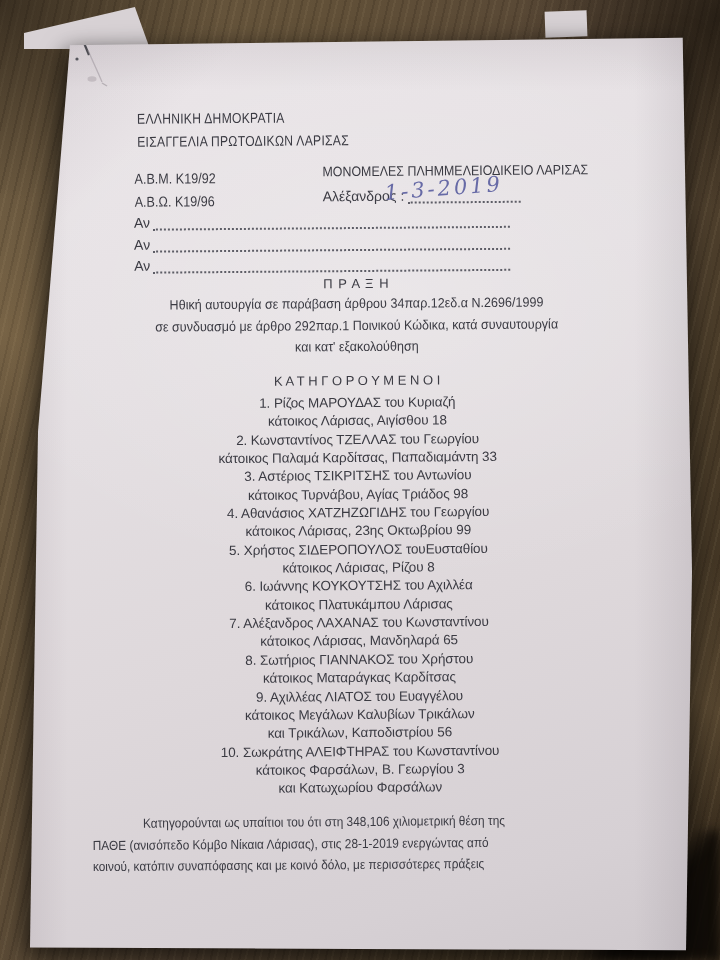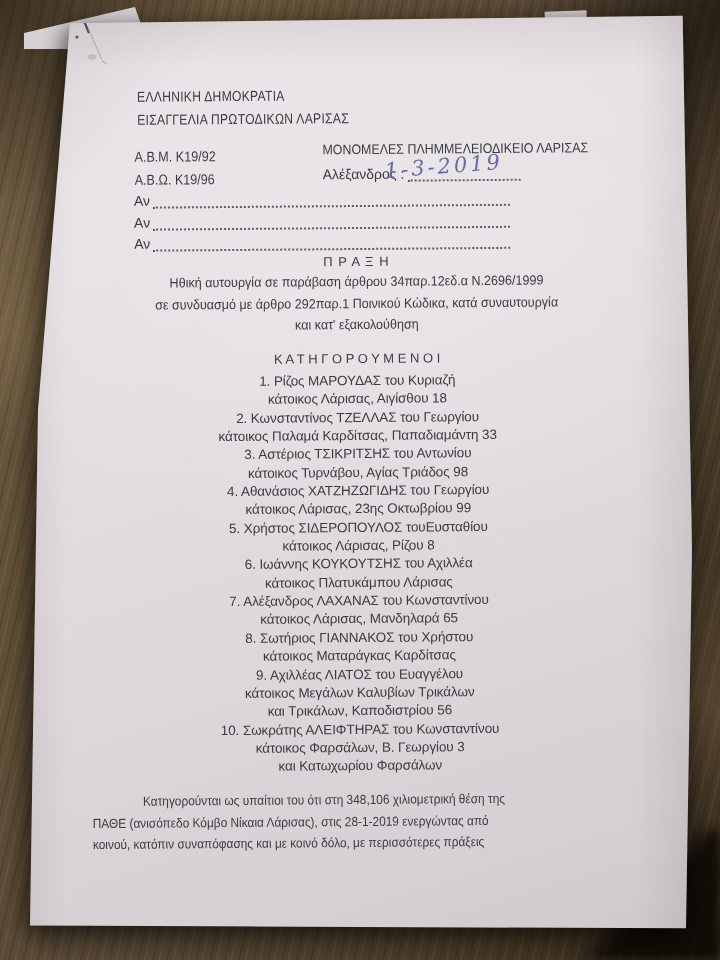--- a/index.html
+++ b/index.html
@@ -20,21 +20,21 @@
   .corner-shadow{position:absolute;right:0;bottom:0;width:160px;height:130px;z-index:1;
     background:linear-gradient(133deg, transparent 46%, rgba(10,7,4,.85) 58%);
     filter:blur(5px);}
 
   
   .back-sheet-left{position:absolute;left:24px;top:7px;width:126px;height:42px;z-index:2;
     background:#d8d2d5;clip-path:polygon(0 62%, 88% 0, 100% 100%, 0 100%);}
   .back-sheet-right{position:absolute;left:545px;top:11px;width:42px;height:26px;z-index:2;
     background:#d7d1d4;transform:rotate(-2deg);}
 
-  .paper-wrap{position:absolute;left:28px;top:14px;width:666px;height:918px;z-index:3;
+  .paper-wrap{position:absolute;left:28px;top:36px;width:666px;height:918px;z-index:3;
     filter:drop-shadow(0 9px 14px rgba(0,0,0,.5)) drop-shadow(-5px 5px 9px rgba(0,0,0,.33));}
   .paper{position:relative;width:100%;height:100%;
     clip-path:polygon(6.3% 1%, 98.3% 0.2%, 99.7% 58.4%, 98.8% 99.6%, 0.3% 99.3%, 1.5% 43.1%);
     background:linear-gradient(163deg, #eae5e8 0%, #e4dfe2 34%, #ded8db 62%, #d6d0d4 88%, #cfc9cd 100%);}
   .paper::before{content:"";position:absolute;inset:0;pointer-events:none;
     background:
       radial-gradient(95% 45% at 55% 28%, rgba(255,255,255,.22), transparent 72%),
       linear-gradient(to right, rgba(120,104,114,.12), transparent 6%, transparent 91%, rgba(96,86,98,.14)),
       linear-gradient(to bottom, rgba(125,112,120,.14), transparent 6%),
       linear-gradient(135deg, rgba(140,128,138,.2), transparent 14%);}

